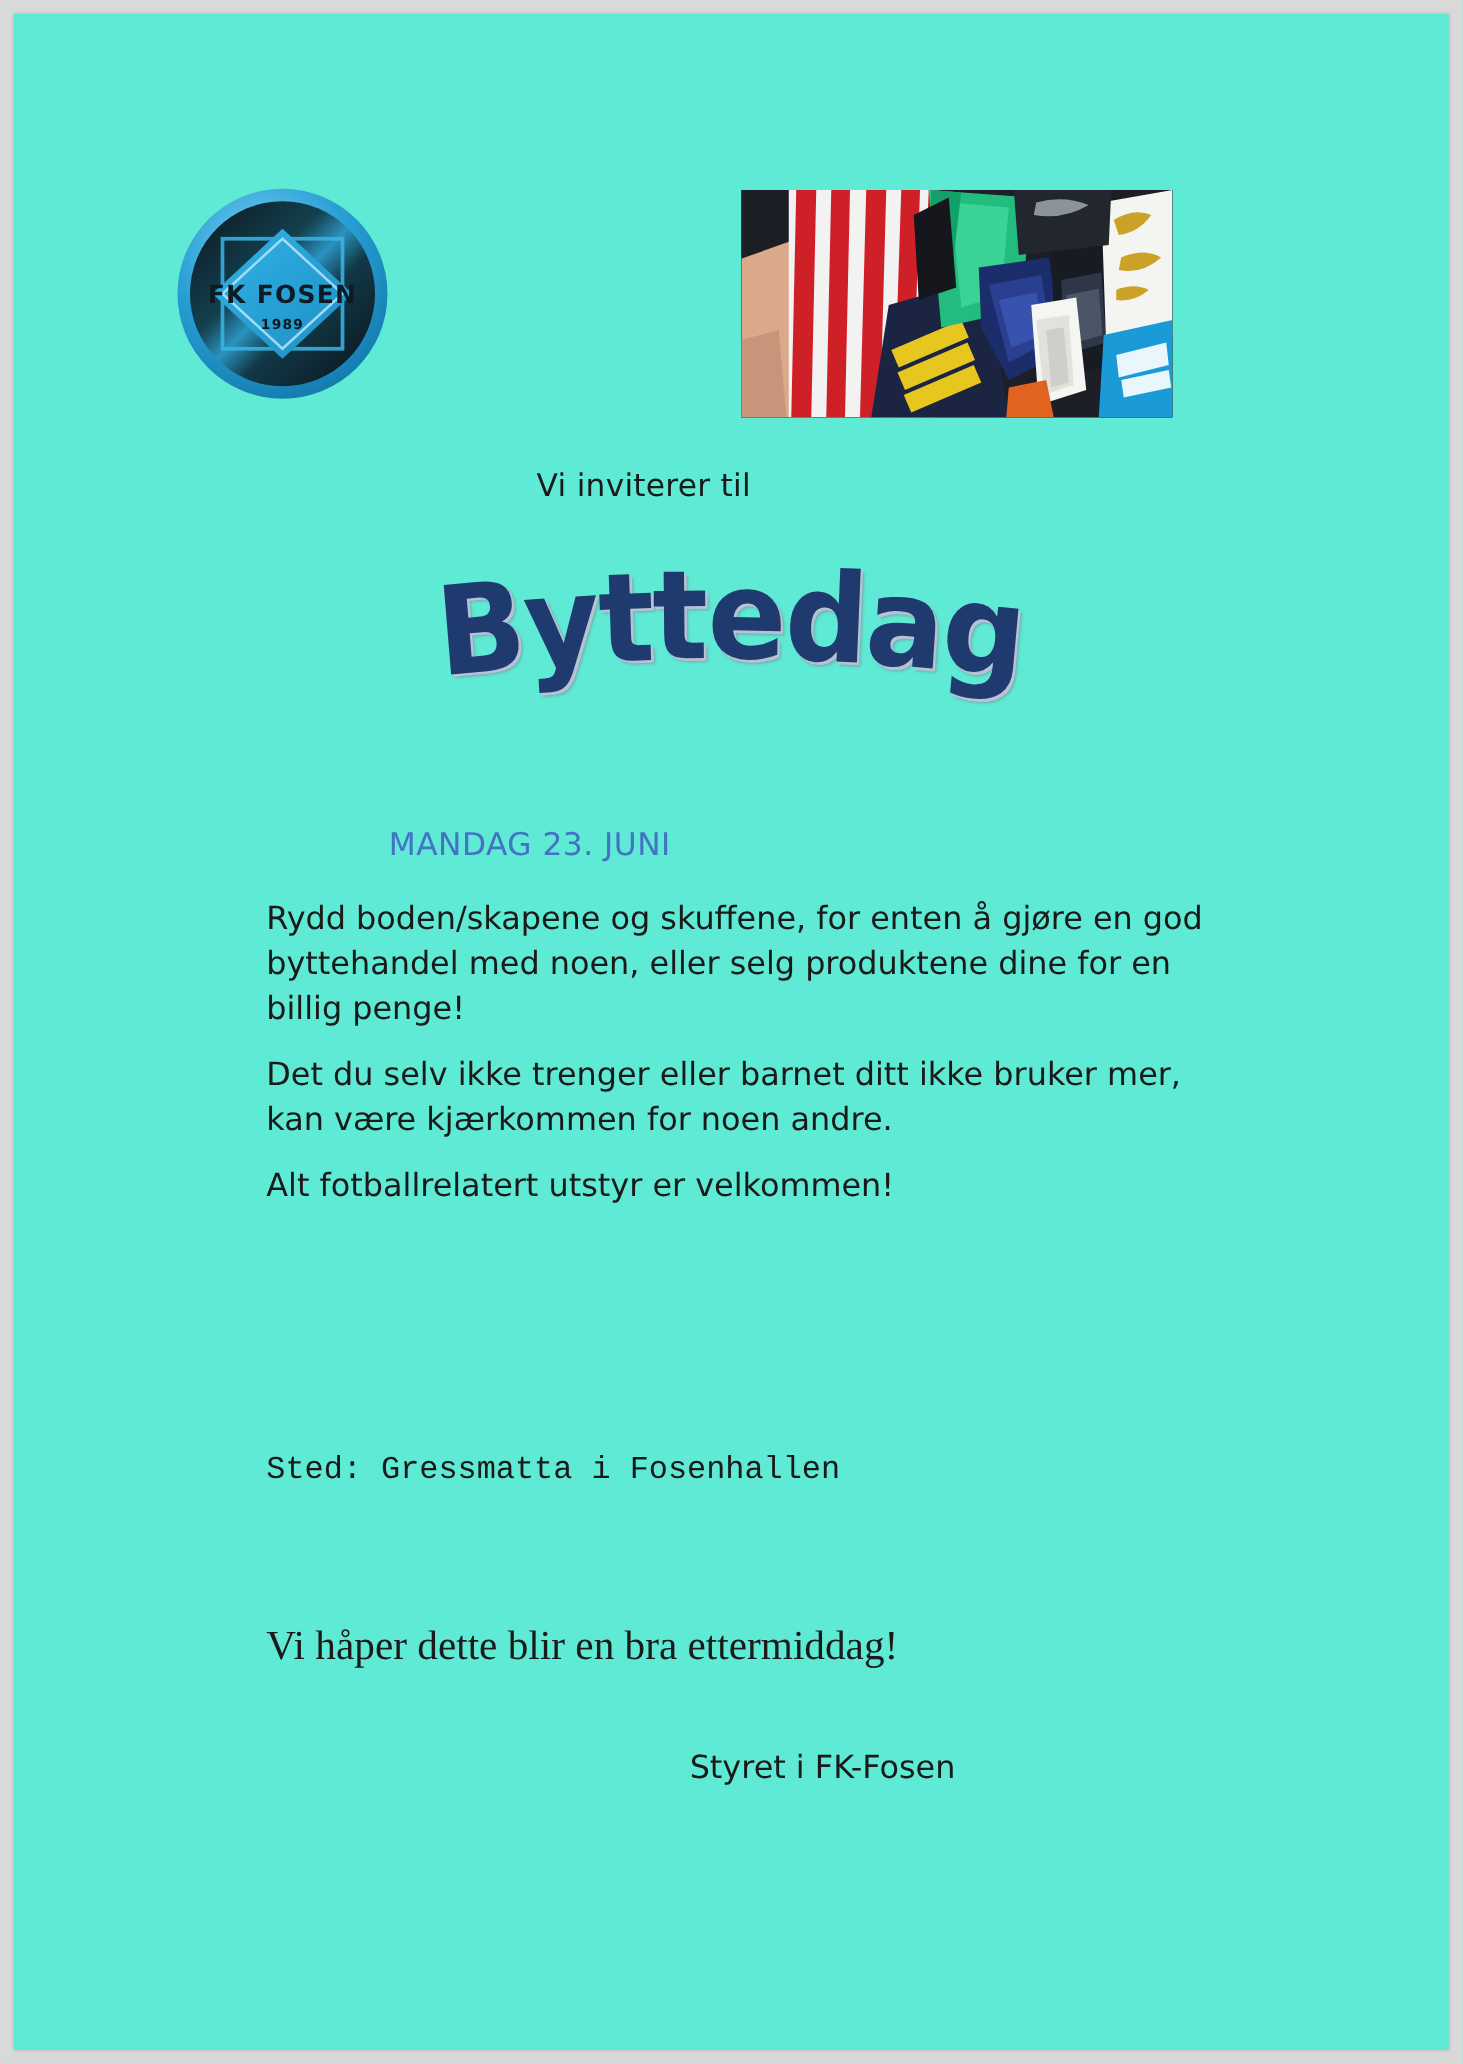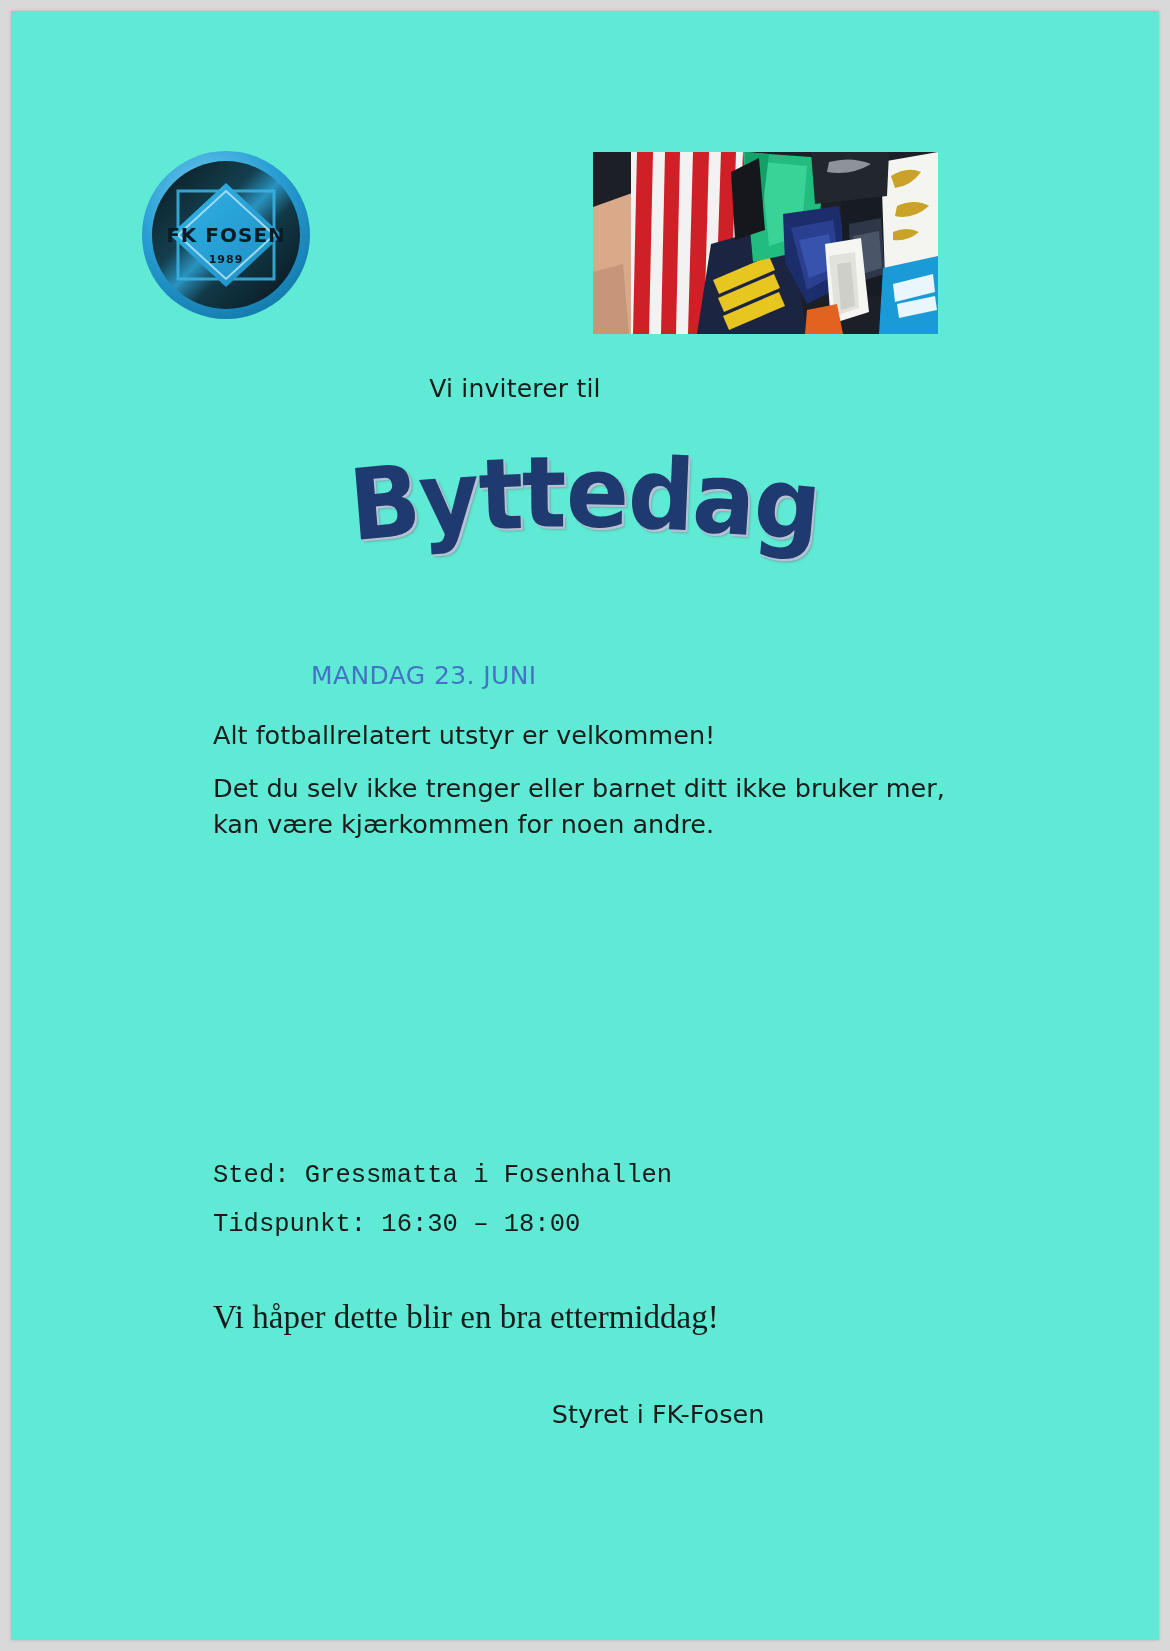--- a/index.html
+++ b/index.html
@@ -259,26 +259,26 @@
 
   <div class="title-wrap">
     <span class="title">
       <span class="ch" style="transform:rotate(-5deg) translateY(6px)">B</span><span class="ch" style="transform:rotate(-3.5deg) translateY(1px)">y</span><span class="ch" style="transform:rotate(-2deg) translateY(-2px)">t</span><span class="ch" style="transform:rotate(-0.5deg) translateY(-4px)">t</span><span class="ch" style="transform:rotate(1deg) translateY(-4px)">e</span><span class="ch" style="transform:rotate(2.5deg) translateY(-2px)">d</span><span class="ch" style="transform:rotate(4deg) translateY(2px)">a</span><span class="ch" style="transform:rotate(5.5deg) translateY(7px)">g</span>
     </span>
   </div>
 
   <div class="date">MANDAG 23. JUNI</div>
 
   <div class="body-block">
+    <p>Rydd boden/skapene og skuffene, for enten å gjøre en god byttehandel med noen, eller selg produktene dine for en billig penge!</p>
+    <p>Det du selv ikke trenger eller barnet ditt ikke bruker mer, kan være kjærkommen for noen andre.</p>
     <p>Alt fotballrelatert utstyr er velkommen!</p>
-    <p>Det du selv ikke trenger eller barnet ditt ikke bruker mer, kan være kjærkommen for noen andre.</p>
   </div>
 
   <div class="details">
     <div>Sted: Gressmatta i Fosenhallen</div>
-    <div>Tidspunkt: 16:30 – 18:00</div>
   </div>
 
   <div class="closing">Vi håper dette blir en bra ettermiddag!</div>
 
   <div class="signature">Styret i FK-Fosen</div>
 
 </div>
 
 </body></html>

